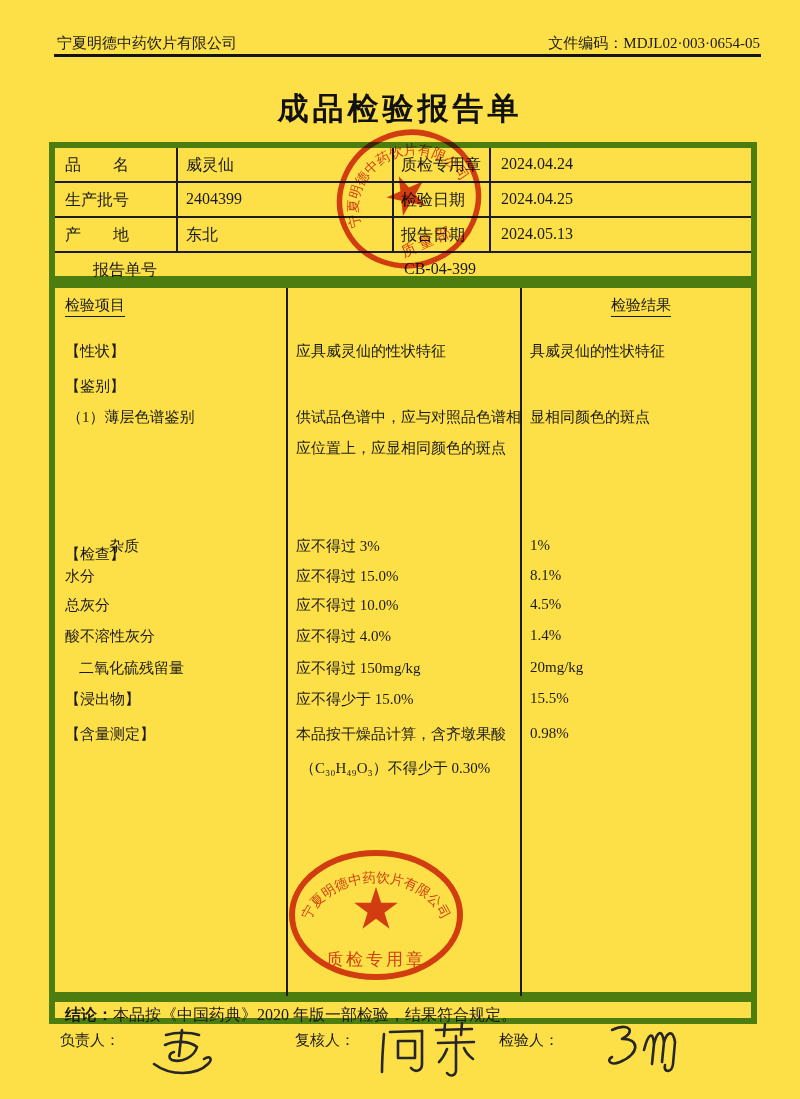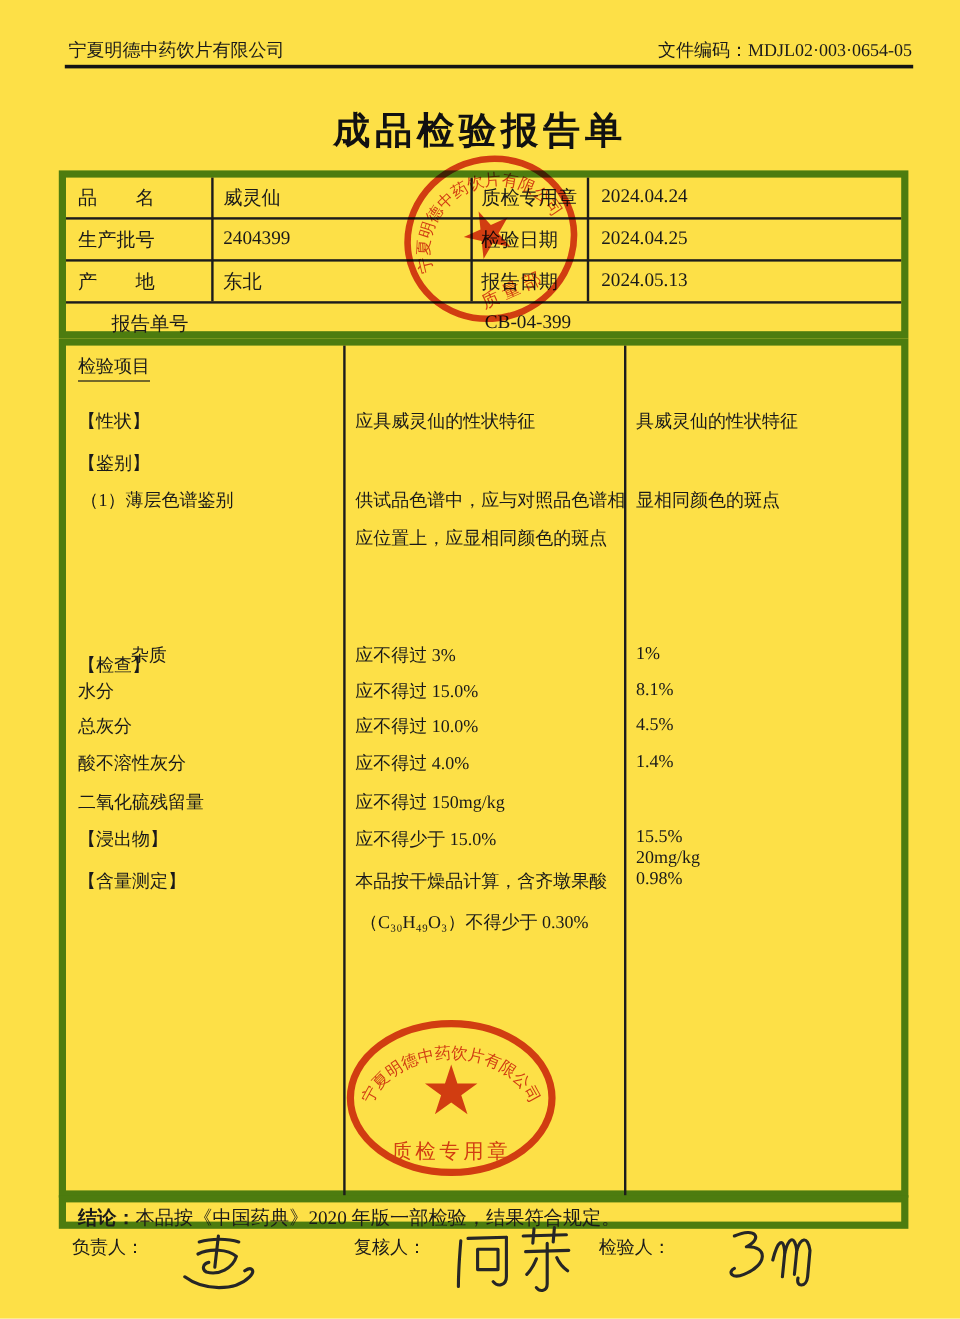--- a/index.html
+++ b/index.html
@@ -58,30 +58,31 @@
 
     <div class="cell" style="left:3px;top:112px;margin-left:35px;">报告单号</div>
     <div class="cell" style="left:349px;top:112px;">CB-04-399</div>
   </div>
 
   <div class="box" style="left:49px;top:282px;width:708px;height:716px;">
     <div class="vline" style="left:231px;height:712px;"></div>
     <div class="vline" style="left:465px;height:712px;"></div>
 
     <div class="line" style="left:10px;top:8px;"><span class="colhead">检验项目</span></div>
+    <div class="line ctr" style="left:467px;top:8px;width:238px;"><span class="colhead">检验结果</span></div>
 
     <div class="line" style="left:10px;top:54px;">【性状】</div>
     <div class="line" style="left:10px;top:89px;">【鉴别】</div>
     <div class="line" style="left:12px;top:120px;">（1）薄层色谱鉴别</div>
     <div class="line" style="left:10px;top:215px;margin-top:42px;">【检查】</div>
     <div class="line" style="left:10px;top:249px;margin-left:44px;">杂质</div>
     <div class="line" style="left:10px;top:279px;">水分</div>
     <div class="line" style="left:10px;top:308px;">总灰分</div>
     <div class="line" style="left:10px;top:339px;">酸不溶性灰分</div>
-    <div class="line" style="left:10px;top:371px;">二氧化硫残留量</div>
+    <div class="line" style="left:24px;top:371px;">二氧化硫残留量</div>
     <div class="line" style="left:10px;top:402px;">【浸出物】</div>
     <div class="line" style="left:10px;top:437px;">【含量测定】</div>
 
     <div class="line" style="left:241px;top:54px;">应具威灵仙的性状特征</div>
     <div class="line" style="left:241px;top:120px;">供试品色谱中，应与对照品色谱相</div>
     <div class="line" style="left:241px;top:151px;">应位置上，应显相同颜色的斑点</div>
     <div class="line" style="left:241px;top:249px;">应不得过 3%</div>
     <div class="line" style="left:241px;top:279px;">应不得过 15.0%</div>
     <div class="line" style="left:241px;top:308px;">应不得过 10.0%</div>
     <div class="line" style="left:241px;top:339px;">应不得过 4.0%</div>
@@ -89,21 +90,21 @@
     <div class="line" style="left:241px;top:402px;">应不得少于 15.0%</div>
     <div class="line" style="left:241px;top:437px;">本品按干燥品计算，含齐墩果酸</div>
     <div class="line" style="left:245px;top:471px;">（C₃₀H₄₉O₃）不得少于 0.30%</div>
 
     <div class="line" style="left:475px;top:54px;">具威灵仙的性状特征</div>
     <div class="line" style="left:475px;top:120px;">显相同颜色的斑点</div>
     <div class="line" style="left:475px;top:249px;">1%</div>
     <div class="line" style="left:475px;top:279px;">8.1%</div>
     <div class="line" style="left:475px;top:308px;">4.5%</div>
     <div class="line" style="left:475px;top:339px;">1.4%</div>
-    <div class="line" style="left:475px;top:371px;margin-top:48px;">20mg/kg</div>
+    <div class="line" style="left:475px;top:371px;">20mg/kg</div>
     <div class="line" style="left:475px;top:402px;">15.5%</div>
     <div class="line" style="left:475px;top:437px;">0.98%</div>
   </div>
 
   <div class="box" style="left:49px;top:996px;width:708px;height:28px;">
     <div class="line" style="left:10px;top:3px;font-size:16px;">
       <span class="concl-label">结论：</span><span>本品按《中国药典》2020 年版一部检验，结果符合规定。</span>
     </div>
   </div>
 

